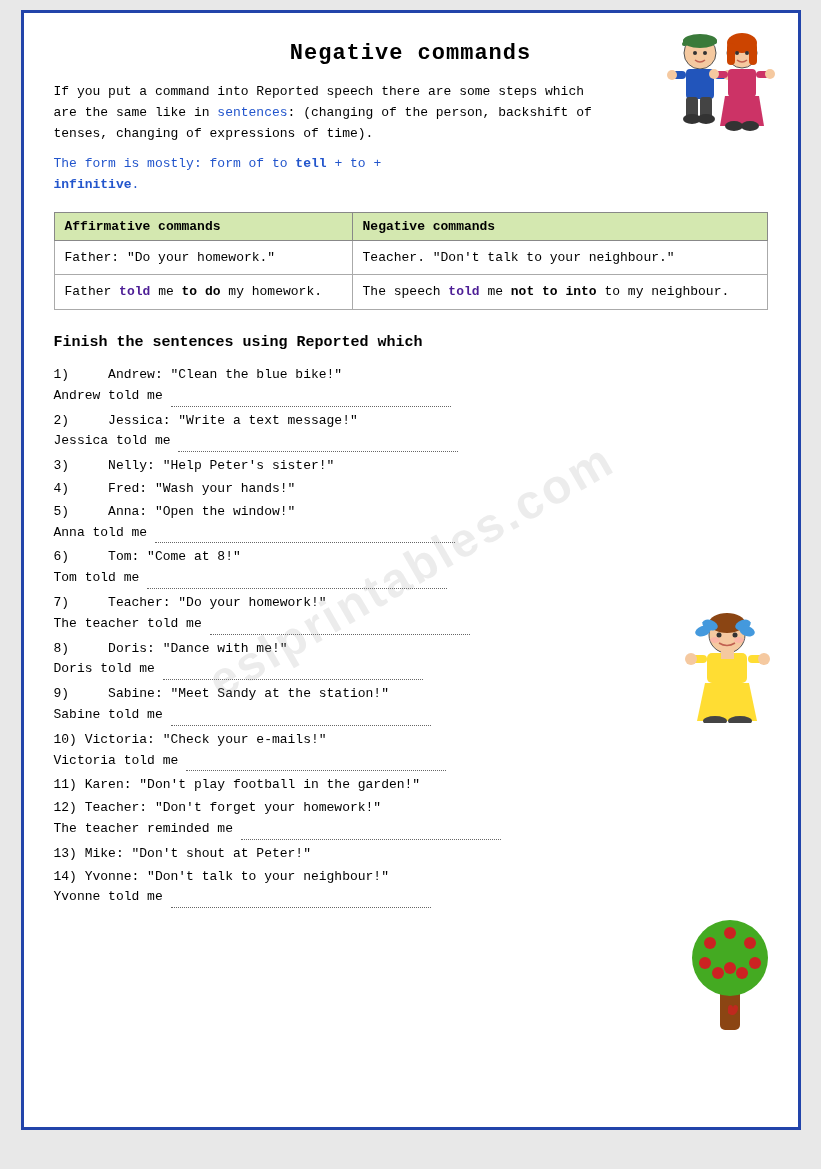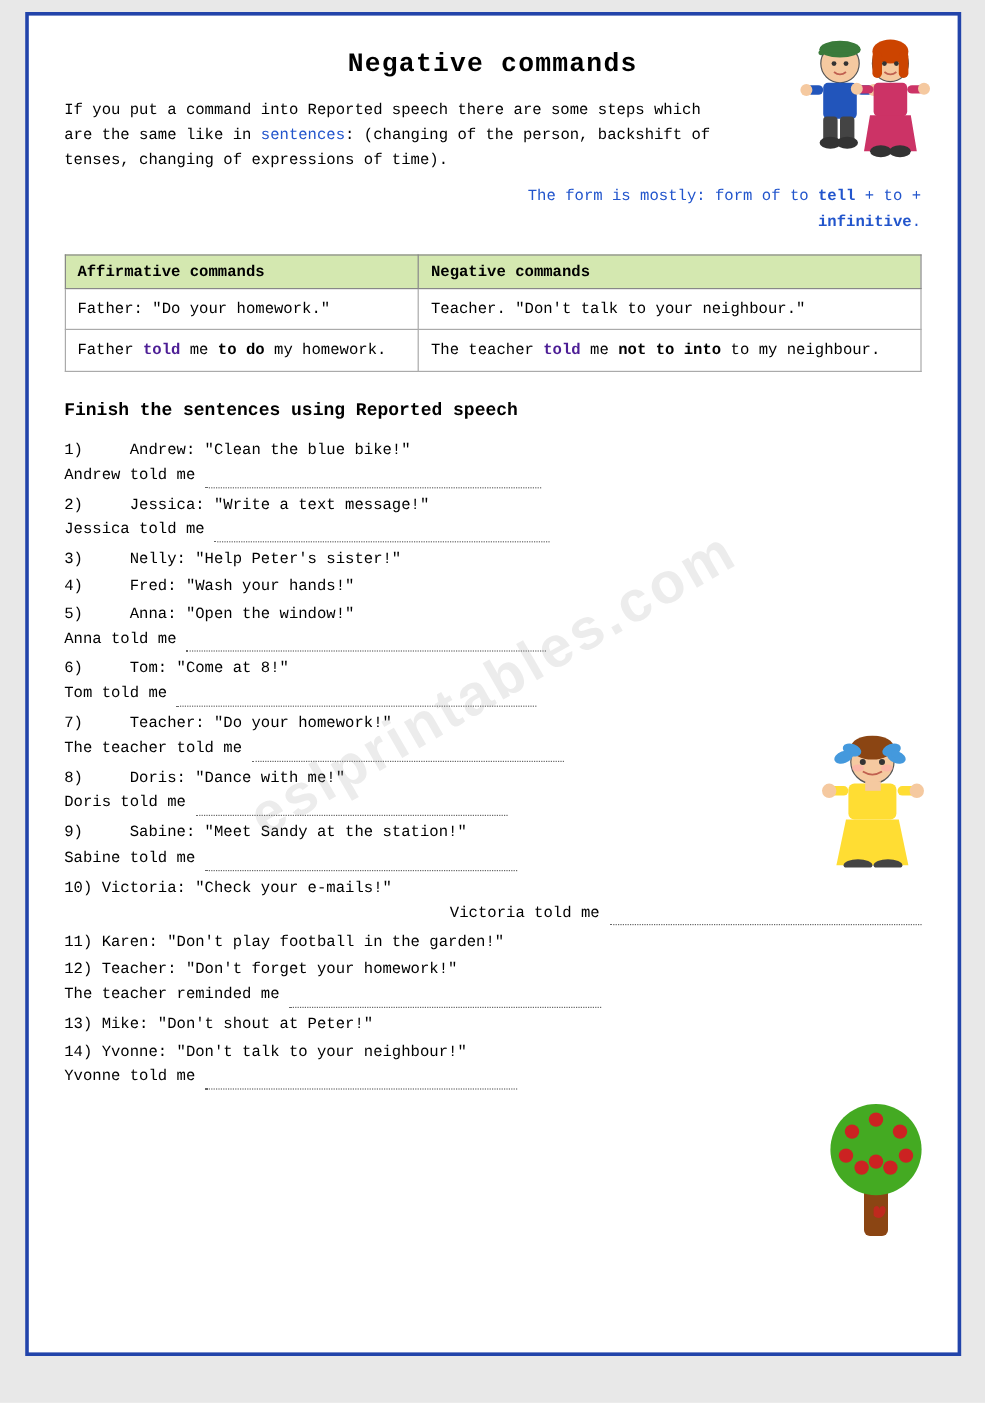--- a/index.html
+++ b/index.html
@@ -31,21 +31,21 @@
     }
     .intro-text {
       font-size: 13px;
       line-height: 1.6;
       margin-bottom: 6px;
     }
     .intro-text .blue-link {
       color: #2255cc;
     }
     .form-line {
-      text-align: right;
+      text-align: left;
       color: #2255cc;
       font-size: 13px;
       margin: 10px 0 16px 0;
       line-height: 1.6;
     }
     .form-line .bold-blue {
       font-weight: bold;
       color: #2255cc;
     }
     
@@ -190,27 +190,27 @@
     <tbody>
       <tr>
         <td>Father: "Do your homework."</td>
         <td>Teacher. "Don't talk to your neighbour."</td>
       </tr>
       <tr>
         <td>
           <span>Father </span><span class="told">told</span><span> me </span><span class="bold-text">to do</span><span> my homework.</span>
         </td>
         <td>
-          <span>The teacher </span><span class="told">told</span><span> me </span><span class="bold-text">not to into</span><span> to my neighbour.</span>
+          <span>The speech </span><span class="told">told</span><span> me </span><span class="bold-text">not to into</span><span> to my neighbour.</span>
         </td>
       </tr>
     </tbody>
   </table>
 
-  <div class="section-heading">Finish the sentences using Reported speech</div>
+  <div class="section-heading">Finish the sentences using Reported which</div>
 
   <div class="exercise-list" id="exercise-list">
   <div style="margin-bottom: 2px;">
         <div style="line-height: 1.6;">1)&nbsp;&nbsp;&nbsp;&nbsp; Andrew: "Clean the blue bike!"</div>
         <div style="line-height: 1.6; margin-bottom: 4px;">Andrew told me <span style="display:inline-block;border-bottom:1px dotted #666;width:280px;vertical-align:bottom;"></span></div>
       </div>
       <div style="margin-bottom: 2px;">
         <div style="line-height: 1.6;">2)&nbsp;&nbsp;&nbsp;&nbsp; Jessica: "Write a text message!"</div>
         <div style="line-height: 1.6; margin-bottom: 4px;">Jessica told me <span style="display:inline-block;border-bottom:1px dotted #666;width:280px;vertical-align:bottom;"></span></div>
       </div>
@@ -235,21 +235,21 @@
       <div style="margin-bottom: 2px;">
         <div style="line-height: 1.6;">8)&nbsp;&nbsp;&nbsp;&nbsp; Doris: "Dance with me!"</div>
         <div style="line-height: 1.6; margin-bottom: 4px;">Doris told me <span style="display:inline-block;border-bottom:1px dotted #666;width:260px;vertical-align:bottom;"></span></div>
       </div>
       <div style="margin-bottom: 2px;">
         <div style="line-height: 1.6;">9)&nbsp;&nbsp;&nbsp;&nbsp; Sabine: "Meet Sandy at the station!"</div>
         <div style="line-height: 1.6; margin-bottom: 4px;">Sabine told me <span style="display:inline-block;border-bottom:1px dotted #666;width:260px;vertical-align:bottom;"></span></div>
       </div>
       <div style="margin-bottom: 2px;">
         <div style="line-height: 1.6;">10) Victoria: "Check your e-mails!"</div>
-        <div style="line-height: 1.6; margin-bottom: 4px; text-align: right;">Victoria told me <span style="display:inline-block;border-bottom:1px dotted #666;width:260px;vertical-align:bottom;"></span></div>
+        <div style="line-height: 1.6; margin-bottom: 4px;">Victoria told me <span style="display:inline-block;border-bottom:1px dotted #666;width:260px;vertical-align:bottom;"></span></div>
       </div>
       <div style="margin-bottom: 2px;">
         <div style="line-height: 1.6;">11) Karen: "Don't play football in the garden!"</div>
       </div>
       <div style="margin-bottom: 2px;">
         <div style="line-height: 1.6;">12) Teacher: "Don't forget your homework!"</div>
         <div style="line-height: 1.6; margin-bottom: 4px;">The teacher reminded me <span style="display:inline-block;border-bottom:1px dotted #666;width:260px;vertical-align:bottom;"></span></div>
       </div>
       <div style="margin-bottom: 2px;">
         <div style="line-height: 1.6;">13) Mike: "Don't shout at Peter!"</div>

